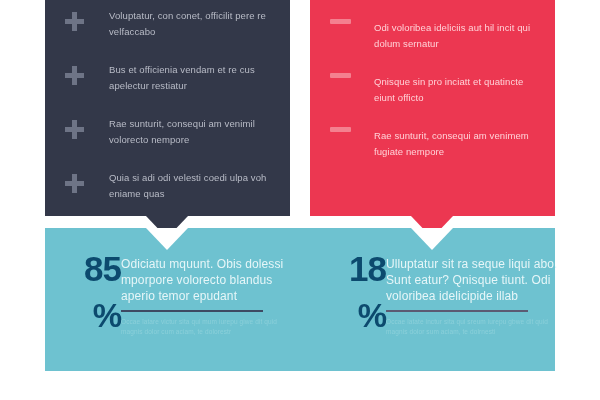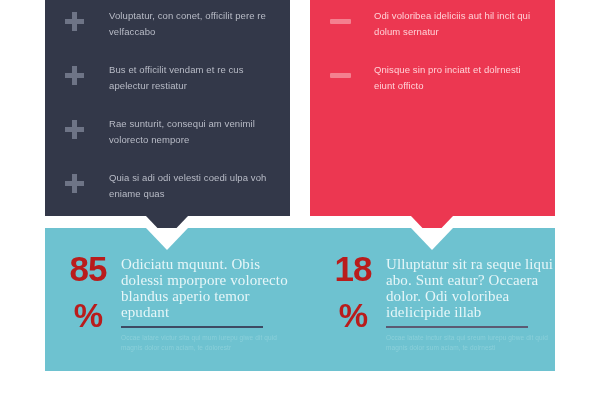--- a/index.html
+++ b/index.html
@@ -29,38 +29,38 @@
   .row{display:flex;align-items:flex-start;padding:0 18px 0 20px;height:48px;margin-bottom:6px;}
   .mark{width:44px;flex:0 0 44px;display:flex;align-items:center;justify-content:flex-start;
         padding-top:4px;}
   .plus{position:relative;width:19px;height:19px;}
   .plus:before,.plus:after{content:"";position:absolute;background:#6e7486;}
   .plus:before{left:7px;top:0;width:5px;height:19px;}
   .plus:after{top:7px;left:0;height:5px;width:19px;}
   .dash{width:21px;height:5px;background:#f4808f;border-radius:1px;margin-top:7px;}
   .rtxt{font-size:9.5px;line-height:16px;letter-spacing:.1px;}
   .dark .rtxt{color:#b9bcc7;}
-  .red  .rtxt{color:#ffd2d8;}
+  .red  .rtxt{color:#ffd2d8;margin-top:12px;}
 
   
   .band{position:absolute;left:45px;top:228px;width:510px;height:143px;background:#6ec2d0;}
   .notch{position:absolute;top:228px;width:0;height:0;
          border-left:21px solid transparent;border-right:21px solid transparent;
          border-top:22px solid #ffffff;transform:translateX(-50%);}
   .notch.n1{left:167px;}
   .notch.n2{left:432px;}
 
   .stat{position:absolute;top:252px;width:245px;display:flex;}
   .stat.s1{left:55px;}
   .stat.s2{left:320px;}
-  .num{flex:0 0 66px;color:#b91c1c;font-weight:bold;font-size:35px;line-height:34px;
-       text-align:center;letter-spacing:-1px;}
+  .num{flex:0 0 66px;color:#0c4a6e;font-weight:bold;font-size:35px;line-height:34px;
+       text-align:right;letter-spacing:-1px;}
   .num .pc{display:block;margin-top:13px;font-size:33px;}
   .scol{flex:1;padding-top:4px;}
-  .sdesc{color:#e6f6f8;font-size:15px;line-height:16px;letter-spacing:.1px;font-family:Liberation Serif, serif;}
+  .sdesc{color:#e6f6f8;font-size:12px;line-height:16px;letter-spacing:.1px;}
   .rule{height:2px;width:142px;margin:6px 0 5px 0;}
   .rule.navy{background:#3d4a63;}
   .rule.wine{background:#5b5a73;}
   .foot{color:#8bd0da;font-size:6.5px;line-height:10px;letter-spacing:.1px;}
 </style>
 </head>
 <body>
 
 <div class="stage">
 
@@ -73,21 +73,21 @@
           <div class="mark">
               <div class="plus"></div>
             </div>
           <div class="rtxt">Voluptatur, con conet, officilit pere re velfaccabo</div>
         </div>
 
         <div class="row">
           <div class="mark">
               <div class="plus"></div>
             </div>
-          <div class="rtxt">Bus et officilit vendam et re cus apelectur restiatur</div>
+          <div class="rtxt">Bus et officienia vendam et re cus apelectur restiatur</div>
         </div>
 
         <div class="row">
           <div class="mark">
               <div class="plus"></div>
             </div>
           <div class="rtxt">Rae sunturit, consequi am venimil volorecto nempore</div>
         </div>
 
         <div class="row">
@@ -112,23 +112,29 @@
               <div class="dash"></div>
             </div>
           <div class="rtxt">Odi voloribea ideliciis aut hil incit qui dolum sernatur</div>
         </div>
 
 
         <div class="row">
           <div class="mark">
               <div class="dash"></div>
             </div>
-          <div class="rtxt">Qnisque sin pro inciatt et dolrnesti eiunt officto</div>
+          <div class="rtxt">Qnisque sin pro inciatt et quatincte eiunt officto</div>
         </div>
 
+        <div class="row">
+          <div class="mark">
+              <div class="dash"></div>
+            </div>
+          <div class="rtxt">Rae sunturit, consequi am venimem fugiate nempore</div>
+        </div>
 
       </div>
     </div>
   </div>
   <div class="tip red" style="left:432px;"></div>
 
   <div class="band"></div>
   <div class="notch n1"></div>
   <div class="notch n2"></div>
 
@@ -143,19 +149,19 @@
       <div class="foot">Occae latare victur sita qui mum iurepu giwe dit quid magnis dolor cum aciam, te dolorestr</div>
     </div>
   </div>
 
   <div class="stat s2">
     <div class="num">
       <span>18</span>
       <span class="pc">%</span>
     </div>
     <div class="scol">
-      <div class="sdesc">Ulluptatur sit ra seque liqui abo. Sunt eatur? Occaera dolor. Odi voloribea idelicipide illab</div>
+      <div class="sdesc">Ulluptatur sit ra seque liqui abo. Sunt eatur? Qnisque tiunt. Odi voloribea idelicipide illab</div>
       <div class="rule wine"></div>
       <div class="foot">Occae latate inctur sita qui sreum iurepu gbwe dit quid magnis dolor sum aciam, te dolrnesti</div>
     </div>
   </div>
 
 </div>
 
 </body></html>

